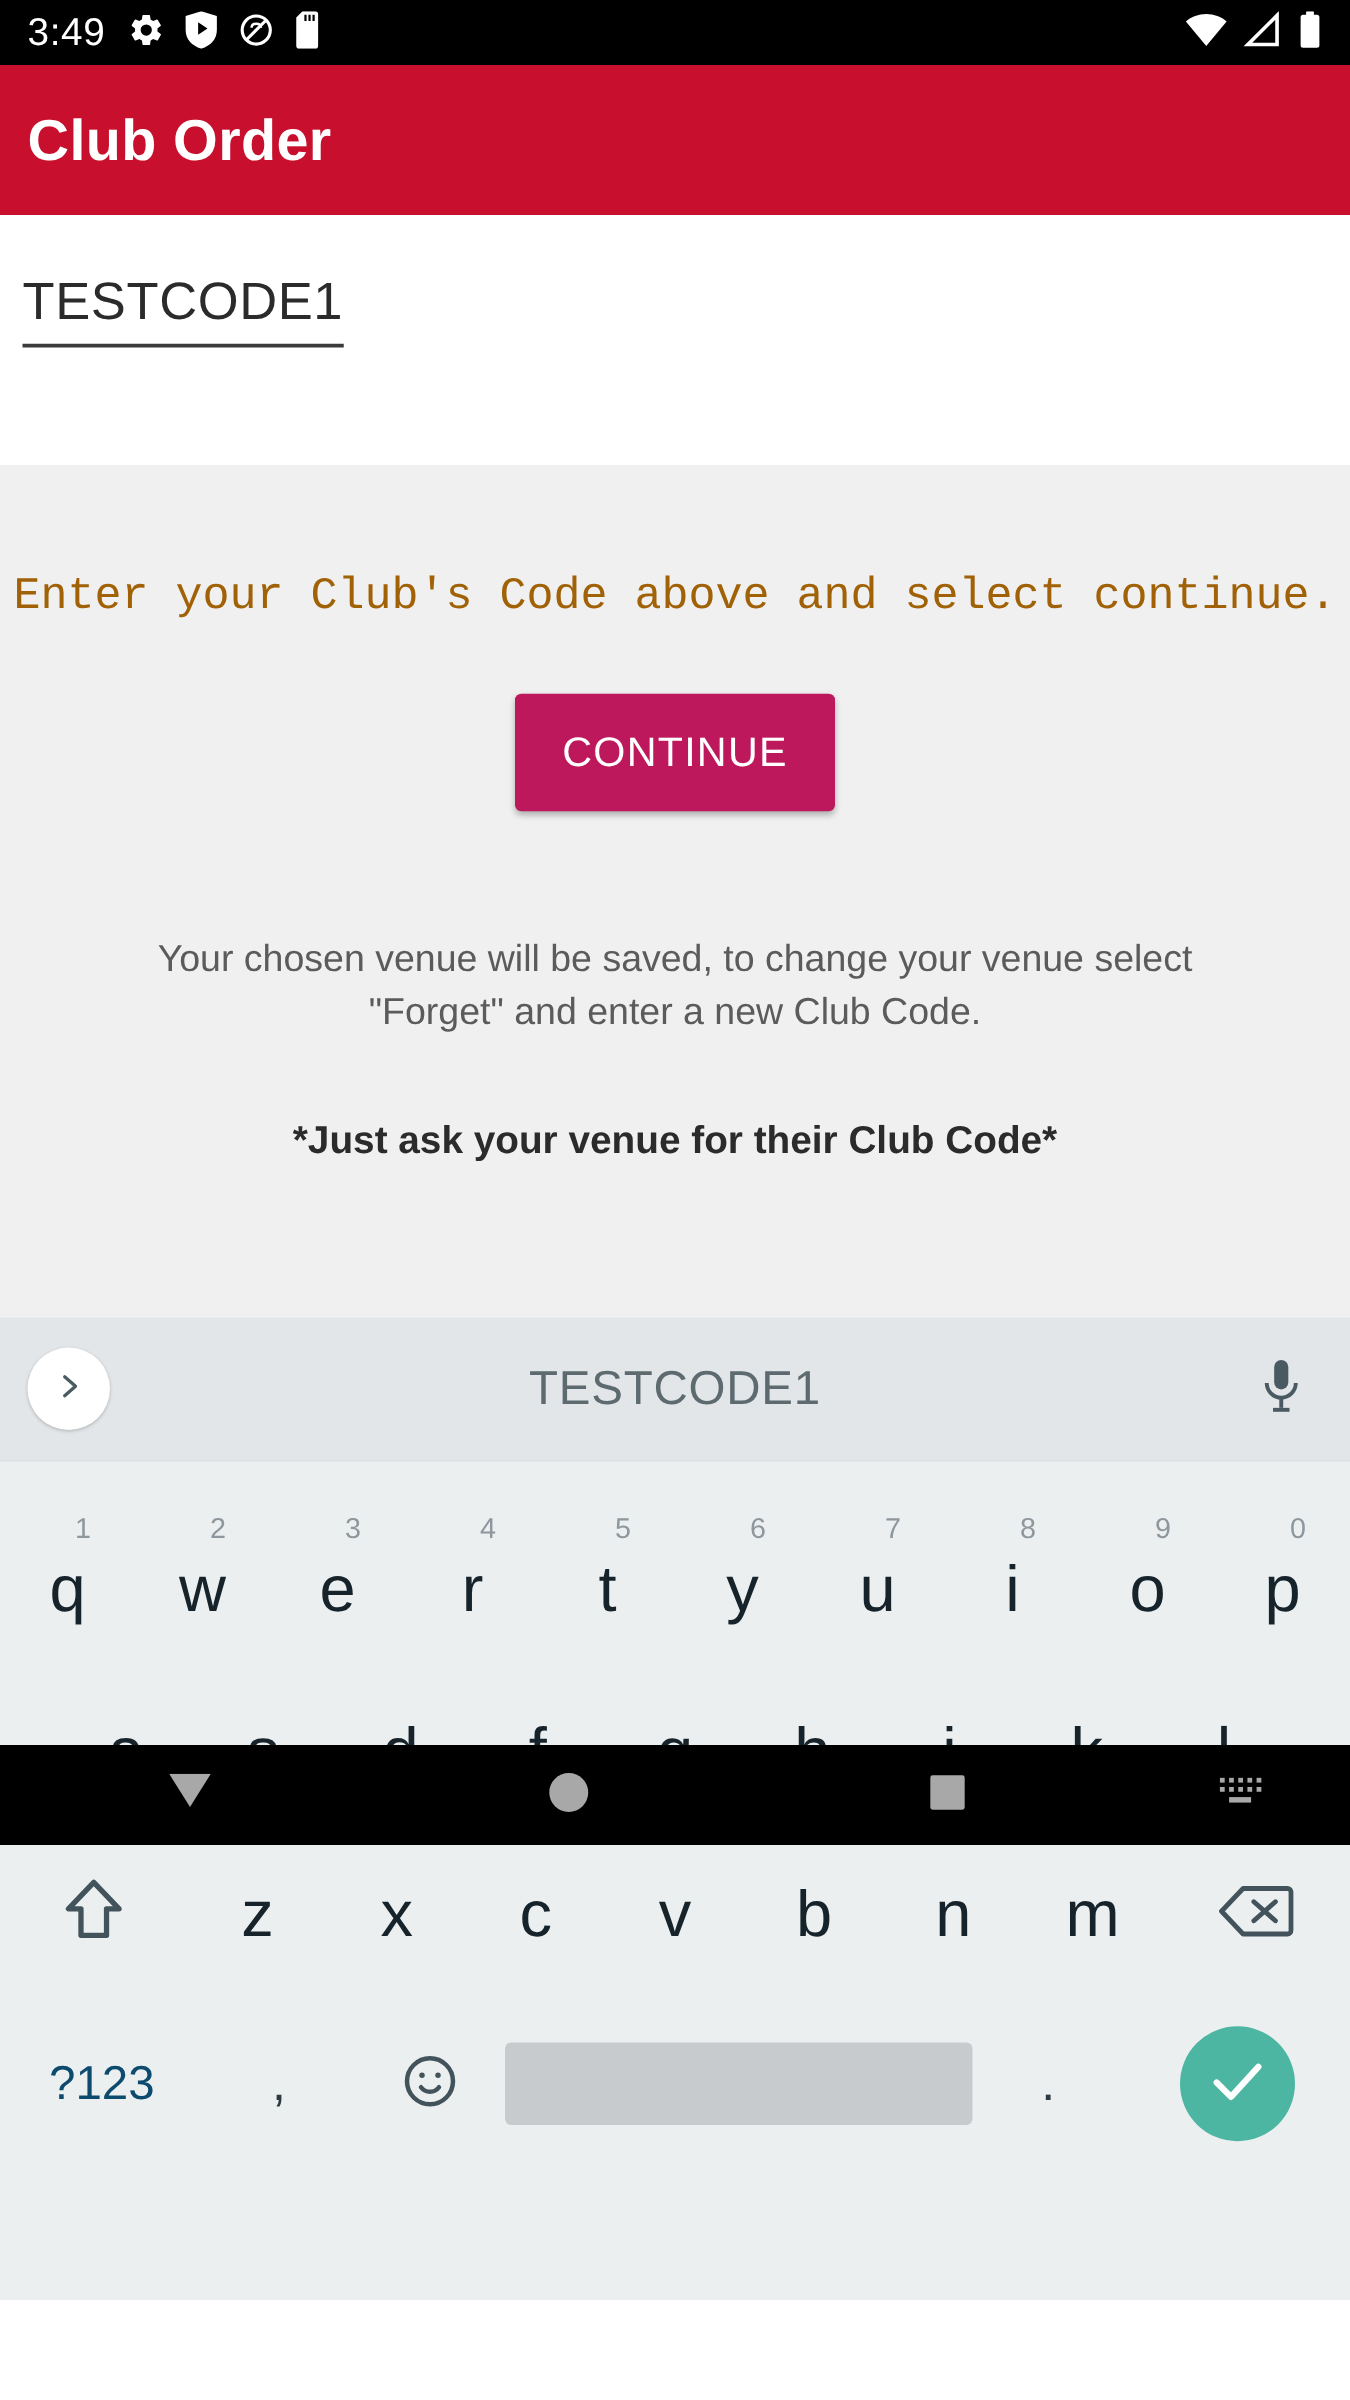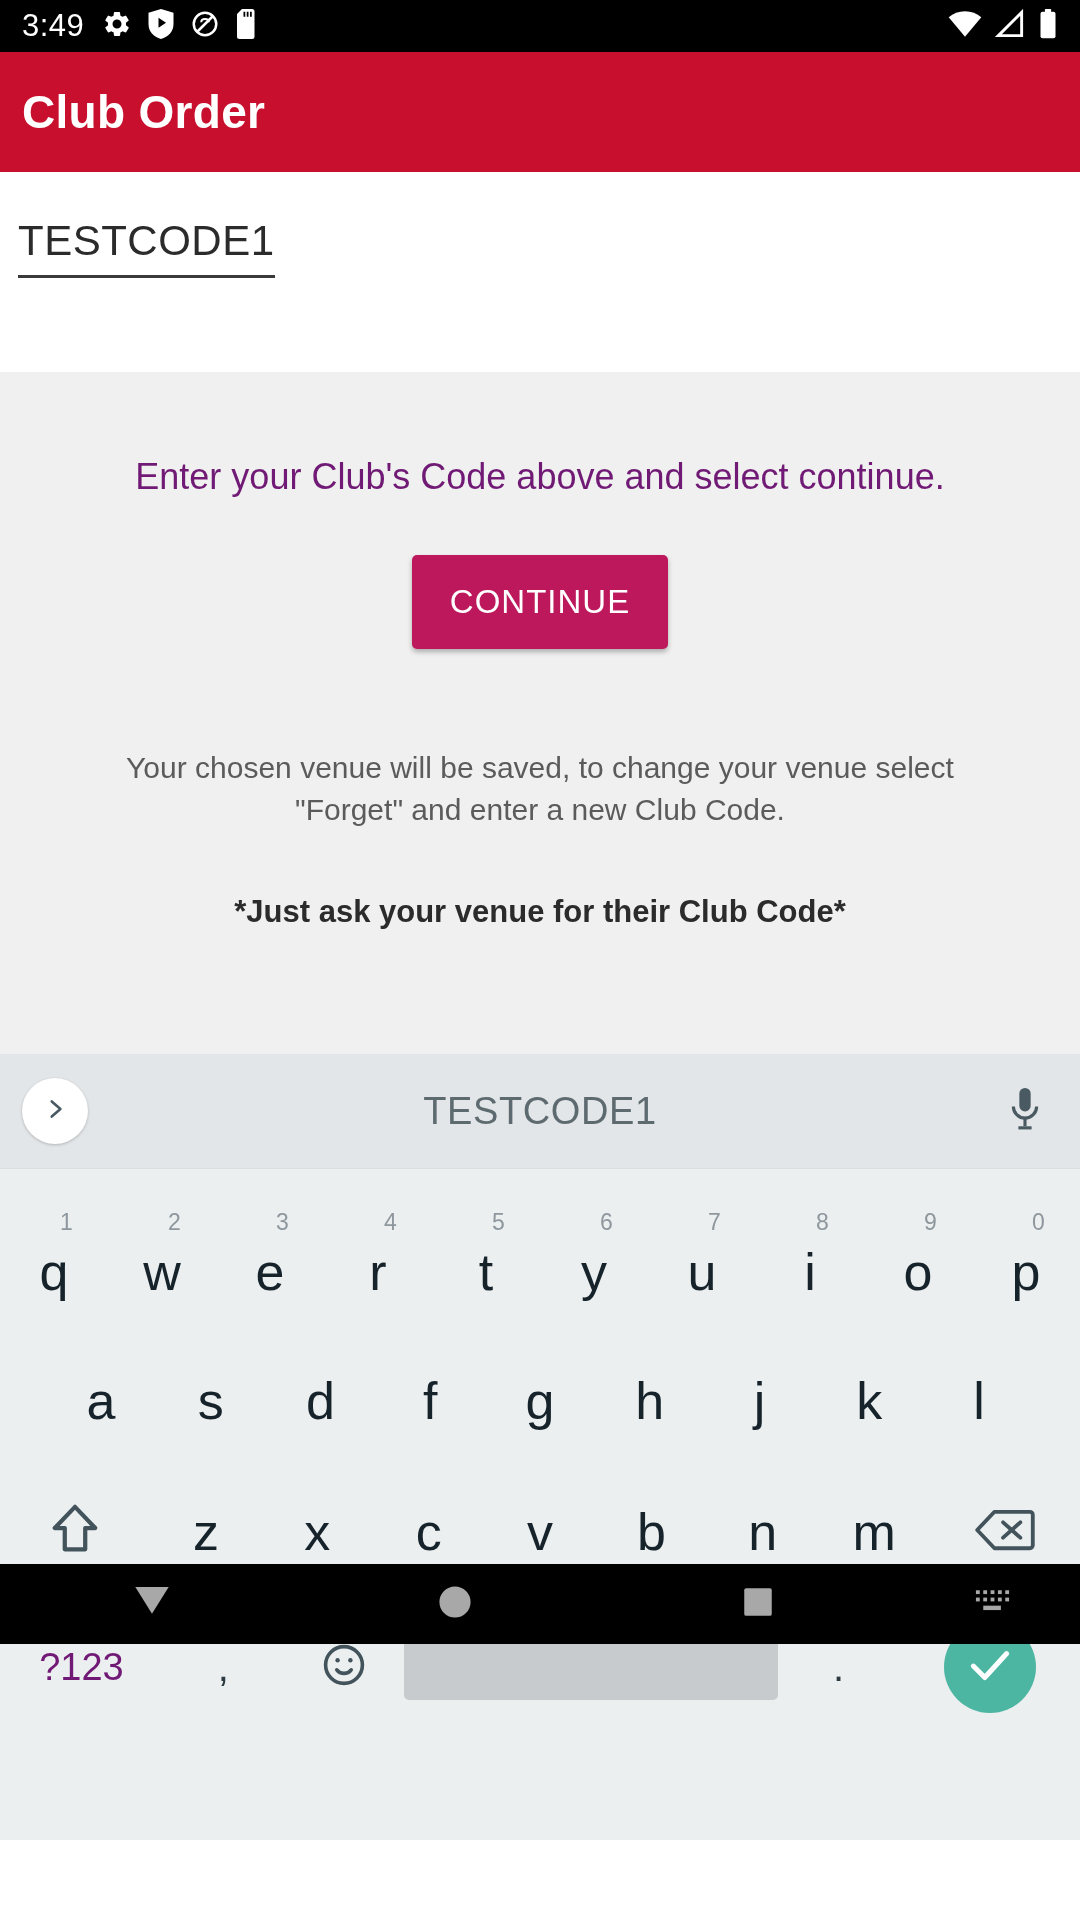--- a/index.html
+++ b/index.html
@@ -2,21 +2,21 @@
 <html><head>
 <meta charset="utf-8">
 <style>
   * { box-sizing: border-box; margin: 0; padding: 0; }
   html, body {
     width: 1080px; height: 1920px;
     background: #ffffff;
     font-family: "Liberation Sans", sans-serif;
     overflow: hidden;
   }
-  #screen { position: relative; width: 1080px; height: 1644px; border-radius: 12px; }
+  #screen { position: relative; width: 1080px; height: 1476px; border-radius: 12px; }
 
   
   .statusbar {
     position: absolute; top: 0; left: 0;
     width: 1080px; height: 52px;
     background: #000000;
     display: flex; align-items: center;
     padding: 0 22px;
   }
   .sb-time {
@@ -62,22 +62,23 @@
 
   
   .content {
     position: absolute; top: 372px; left: 0;
     width: 1080px; height: 682px;
     background: #f0f0f0;
     text-align: center;
   }
   .instruction {
     margin-top: 82px;
-    font-size: 36px; color: #701a75;
+    font-size: 36px; color: #a16207;
     line-height: 1.3;
+    font-family: Liberation Mono, monospace;
   }
   .continue-btn {
     margin-top: 54px;
     display: inline-block;
     background: #be185d;
     color: #ffffff;
     font-size: 33px;
     letter-spacing: 1px;
     padding: 28px 38px 28px 38px;
     min-width: 222px;
@@ -164,21 +165,21 @@
     left: 50%;
     margin-left: 6px;
     font-size: 23px;
     color: #8d979d;
   }
   .key-row1 { padding-top: 22px; align-items: flex-start; }
   .key-row1 .key-letter { margin-top: 18px; }
 
   .key-func { flex: 1.35; }
   .key-sym {
-    font-size: 38px; color: #701a75;
+    font-size: 38px; color: #0c4a6e;
     font-family: "Liberation Sans", sans-serif;
   }
   .key-punct { font-size: 40px; color: #2c3a42; }
   .space-key {
     flex: 3.1;
     display: flex; align-items: center; justify-content: center;
   }
   .spacebar {
     width: 100%; height: 66px;
     background: #c7cbcd;

